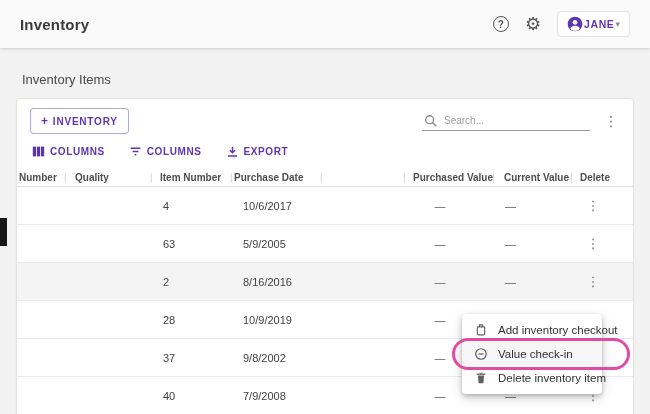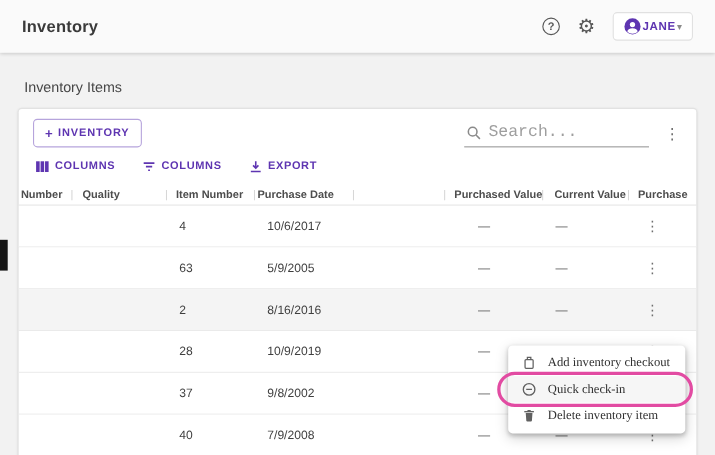--- a/index.html
+++ b/index.html
@@ -54,21 +54,21 @@
     padding:6px 10px; font-family:inherit; cursor:pointer;
   }
   .plus { font-size:12px; font-weight:bold; line-height:1; }
   .search-wrap {
     margin-left:auto; margin-right:12px;
     display:flex; align-items:center; gap:6px;
     border-bottom:1px solid #9a9a9a; width:168px; padding:2px 2px;
   }
   .search-input {
     border:none; outline:none; background:transparent;
-    font-size:15px; color:#444; width:140px; padding:2px 0; font-family:Liberation Mono, monospace;
+    font-size:10px; color:#444; width:140px; padding:2px 0; font-family:Liberation Sans, sans-serif;
   }
   .search-input::placeholder { color:#9e9e9e; }
   .kebab { color:#6e6e6e; font-size:14px; line-height:1; cursor:pointer; padding:0 2px; }
 
   .toolbar-actions { position:absolute; top:44px; left:13px; display:flex; gap:20px; align-items:center; }
   .text-btn {
     display:inline-flex; align-items:center; gap:5px;
     border:none; background:none; color:#5e35b1;
     font-size:10px; font-weight:bold; letter-spacing:0.6px;
     padding:2px; font-family:inherit; cursor:pointer;
@@ -95,24 +95,23 @@
   .c-date { left:226px; }
   .c-pval { left:403px; width:40px; text-align:center; color:#5a5a5a; }
   .c-cval { left:488px; color:#5a5a5a; }
   .row-dots {
     position:absolute; left:566px; top:0; width:20px; text-align:center;
     line-height:38px; color:#6e6e6e; font-size:13px; cursor:pointer;
   }
 
   
   .menu {
-    position:absolute; left:462px; top:314px; width:161px;
+    position:absolute; left:462px; top:314px; width:140px;
     background:#fff; border-radius:4px; padding:4px 0; z-index:20;
     box-shadow:0 2px 4px rgba(0,0,0,0.2), 0 4px 12px rgba(0,0,0,0.18);
-    font-family:Liberation Serif, serif;
   }
   .menu-item {
     display:flex; align-items:center; gap:10px; height:24px; padding:0 12px;
     font-size:11.5px; color:#303030; cursor:pointer; white-space:nowrap;
   }
   .menu-item.hl { background:#f6f6f6; }
   .menu-item svg { flex:0 0 auto; }
 
   
   .annotation {
@@ -197,21 +196,21 @@
       <span class="hsep s1">|</span>
       <span class="hcell h2">Item Number</span>
       <span class="hsep s2">|</span>
       <span class="hcell h3">Purchase Date</span>
       <span class="hsep s3">|</span>
       <span class="hsep s4">|</span>
       <span class="hcell h5">Purchased Value</span>
       <span class="hsep s5">|</span>
       <span class="hcell h6">Current Value</span>
       <span class="hsep s6">|</span>
-      <span class="hcell h7">Purchase</span>
+      <span class="hcell h7">Delete</span>
     </div>
 
     <div class="grid-row">
       <span class="cell c-item">4</span>
       <span class="cell c-date">10/6/2017</span>
       <span class="cell c-pval">—</span>
       <span class="cell c-cval">—</span>
       <span class="row-dots">⋮</span>
     </div>
     <div class="grid-row">
@@ -260,21 +259,21 @@
       <path d="M6.2 4.5V2.2h3.6v2.3"></path>
       <rect x="3.8" y="4.5" width="8.4" height="9" rx="1"></rect>
     </svg>
     <span>Add inventory checkout</span>
   </div>
   <div class="menu-item hl">
     <svg width="14" height="14" viewBox="0 0 16 16" fill="none" stroke="#616161" stroke-width="1.4">
       <circle cx="8" cy="8" r="6"></circle>
       <line x1="5" y1="8" x2="11" y2="8"></line>
     </svg>
-    <span>Quick check-in</span>
+    <span>Value check-in</span>
   </div>
   <div class="menu-item">
     <svg width="14" height="14" viewBox="0 0 16 16" fill="#616161">
       <path d="M4.5 5h7l-.6 8.2a1 1 0 0 1-1 .8H6.1a1 1 0 0 1-1-.8z"></path>
       <rect x="3" y="3" width="10" height="1.4"></rect>
       <path d="M6.3 3V2h3.4v1z"></path>
     </svg>
     <span>Delete inventory item</span>
   </div>
 </div>

